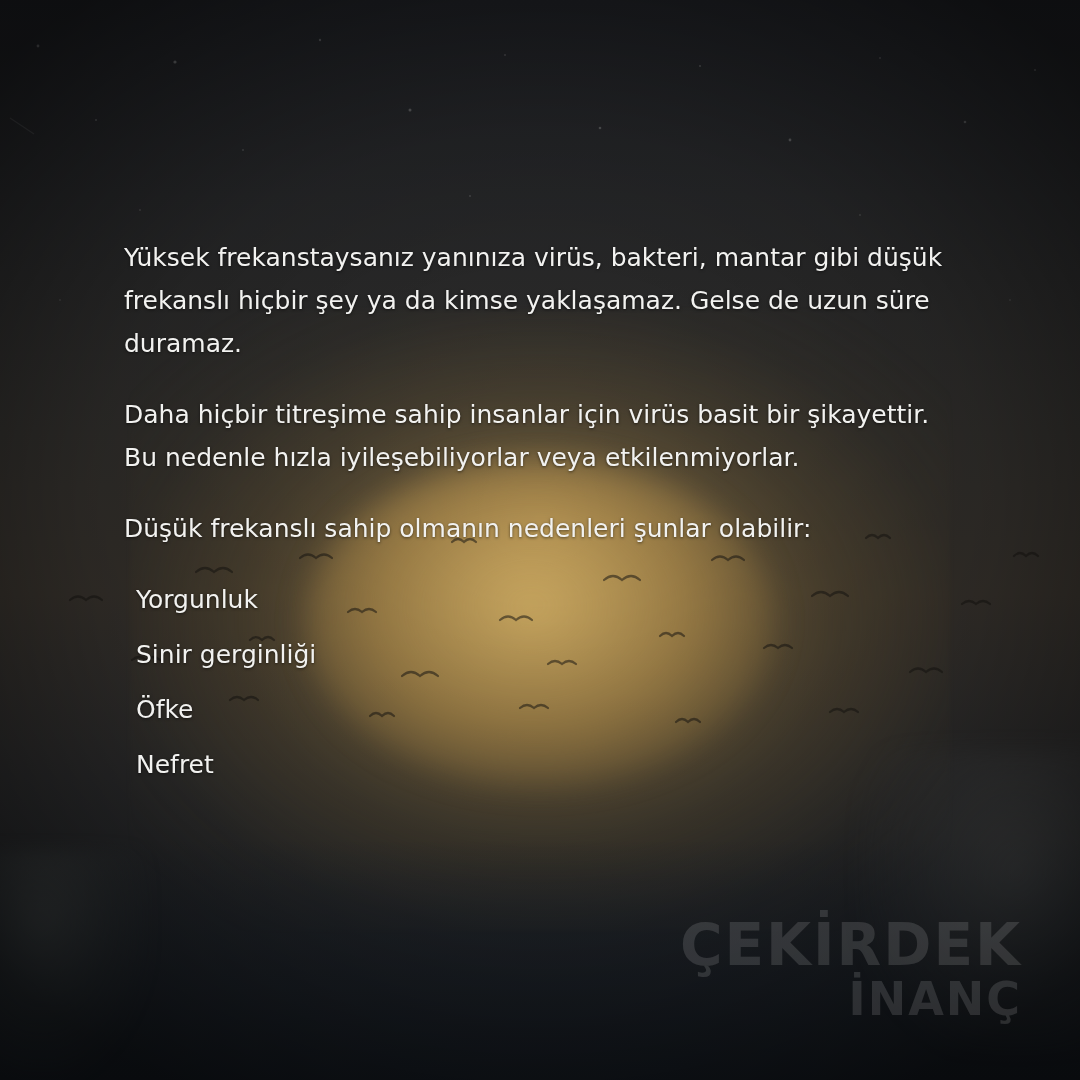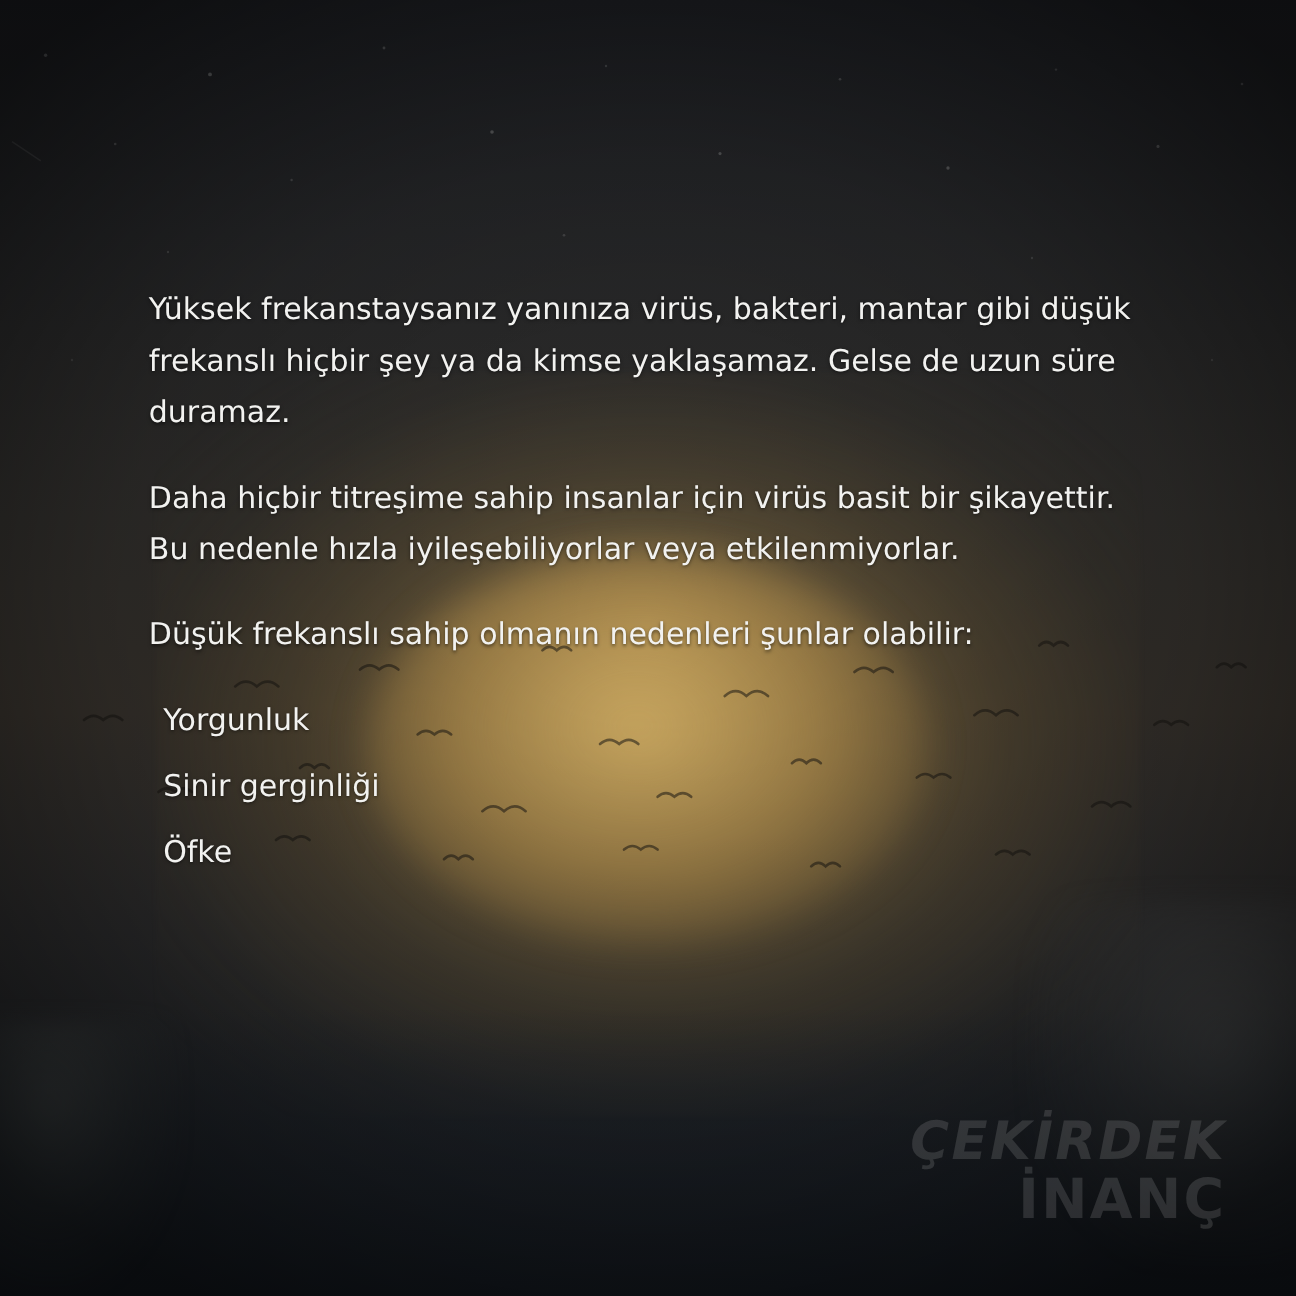--- a/index.html
+++ b/index.html
@@ -113,21 +113,21 @@
     right: 58px;
     bottom: 58px;
     text-align: right;
     color: rgba(255,255,255,0.13);
     font-family: "DejaVu Sans", sans-serif;
     font-weight: 700;
     letter-spacing: 2px;
     line-height: 1.0;
     user-select: none;
   }
-  .watermark .wm1 { font-size: 44px; font-style: italic; }
+  .watermark .wm1 { font-size: 58px; }
   .watermark .wm2 { font-size: 46px; margin-top: 2px; }
 
   
   .content {
     position: absolute;
     left: 124px;
     top: 236px;
     width: 820px;
     color: #f2f2f0;
     font-size: 25px;
@@ -219,16 +219,17 @@
   </div>
 
   <div class="content">
     <p class="para">Yüksek frekanstaysanız yanınıza virüs, bakteri, mantar gibi düşük frekanslı hiçbir şey ya da kimse yaklaşamaz. Gelse de uzun süre duramaz.</p>
     <p class="para">Daha hiçbir titreşime sahip insanlar için virüs basit bir şikayettir. Bu nedenle hızla iyileşebiliyorlar veya etkilenmiyorlar.</p>
     <p class="para">Düşük frekanslı sahip olmanın nedenleri şunlar olabilir:</p>
     <div>
       <p class="list-line">Yorgunluk</p>
       <p class="list-line">Sinir gerginliği</p>
       <p class="list-line">Öfke</p>
+      <p class="list-line">Nefret</p>
     </div>
   </div>
 
 </div>
 
 </body></html>

